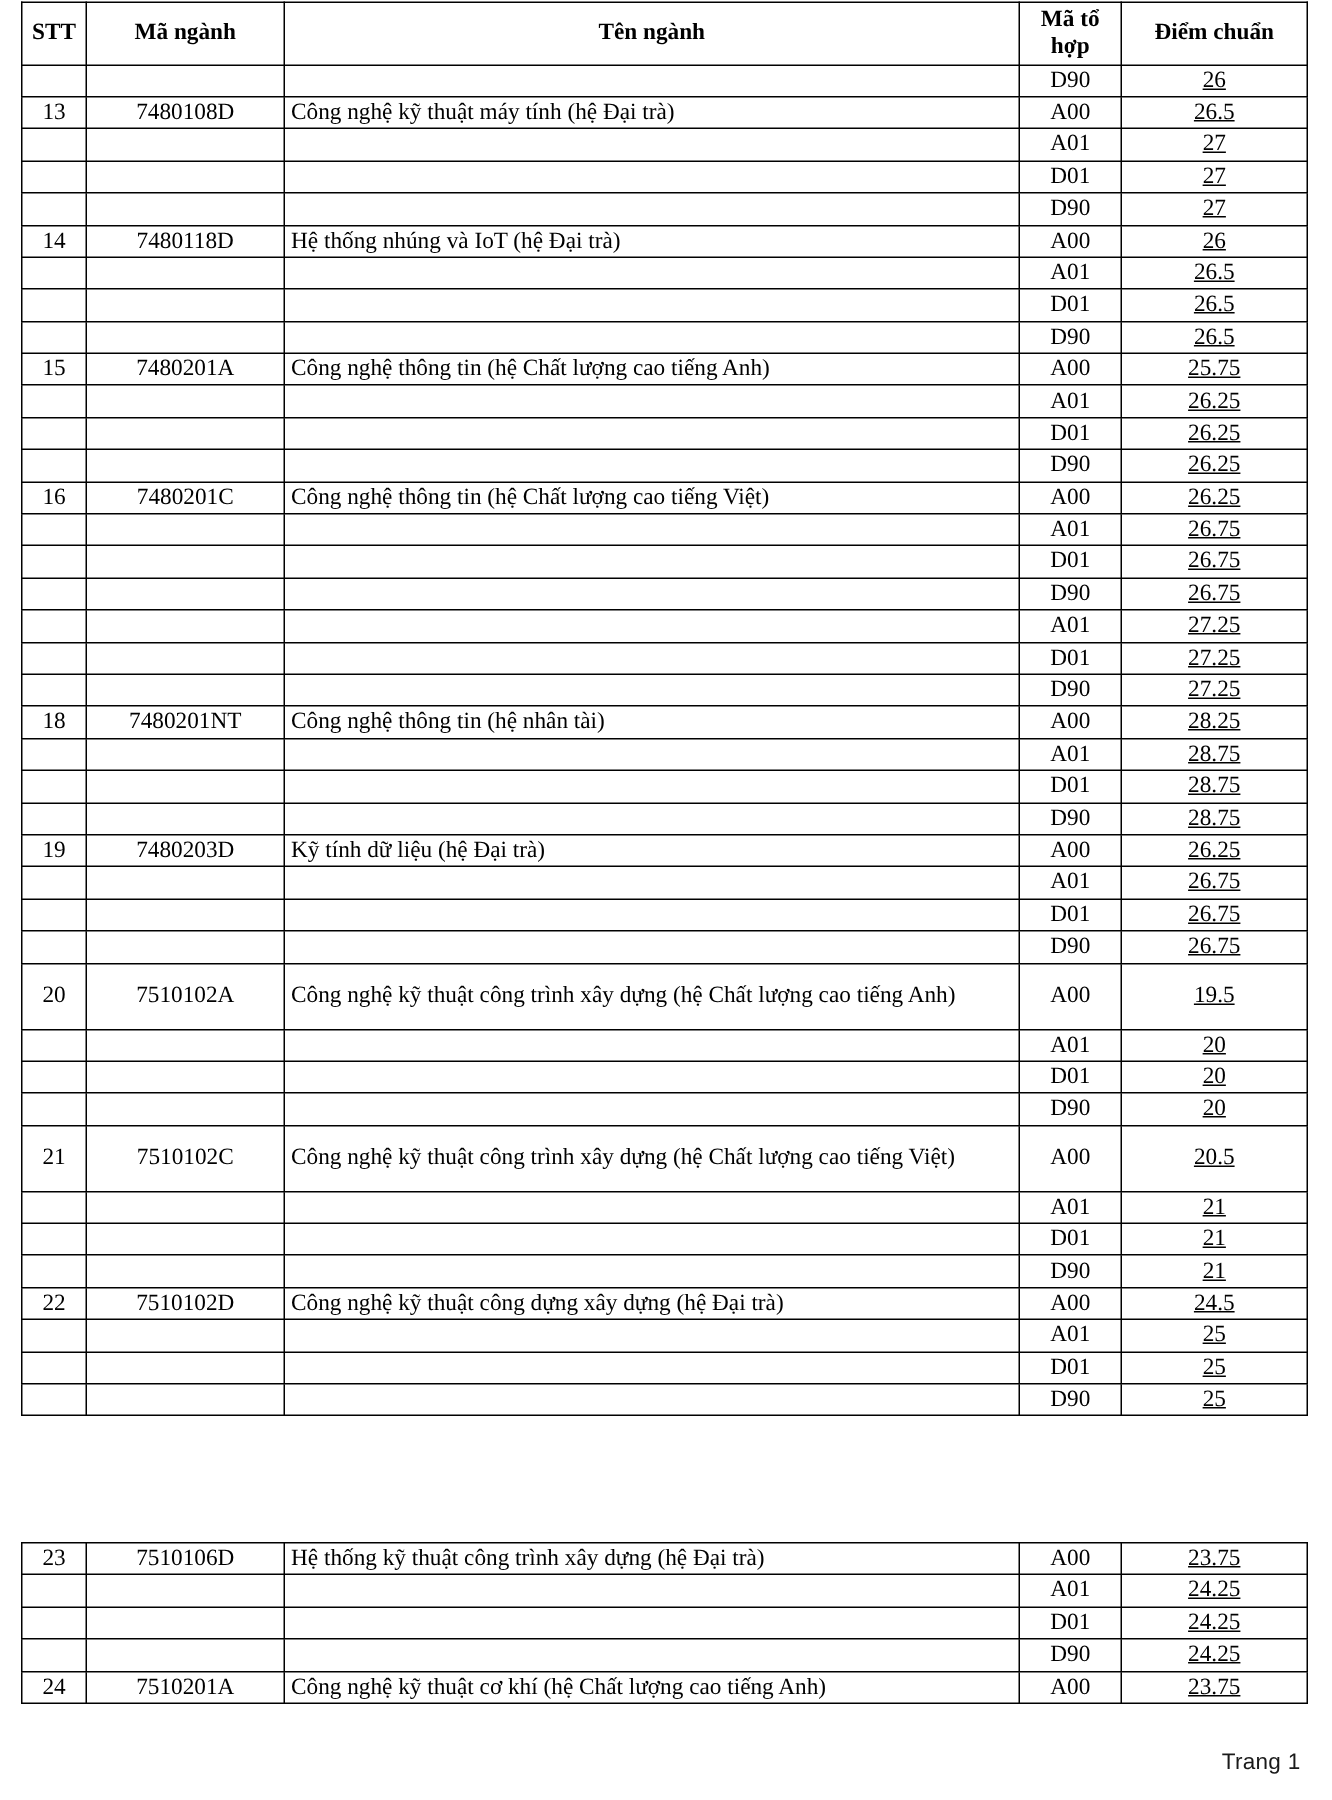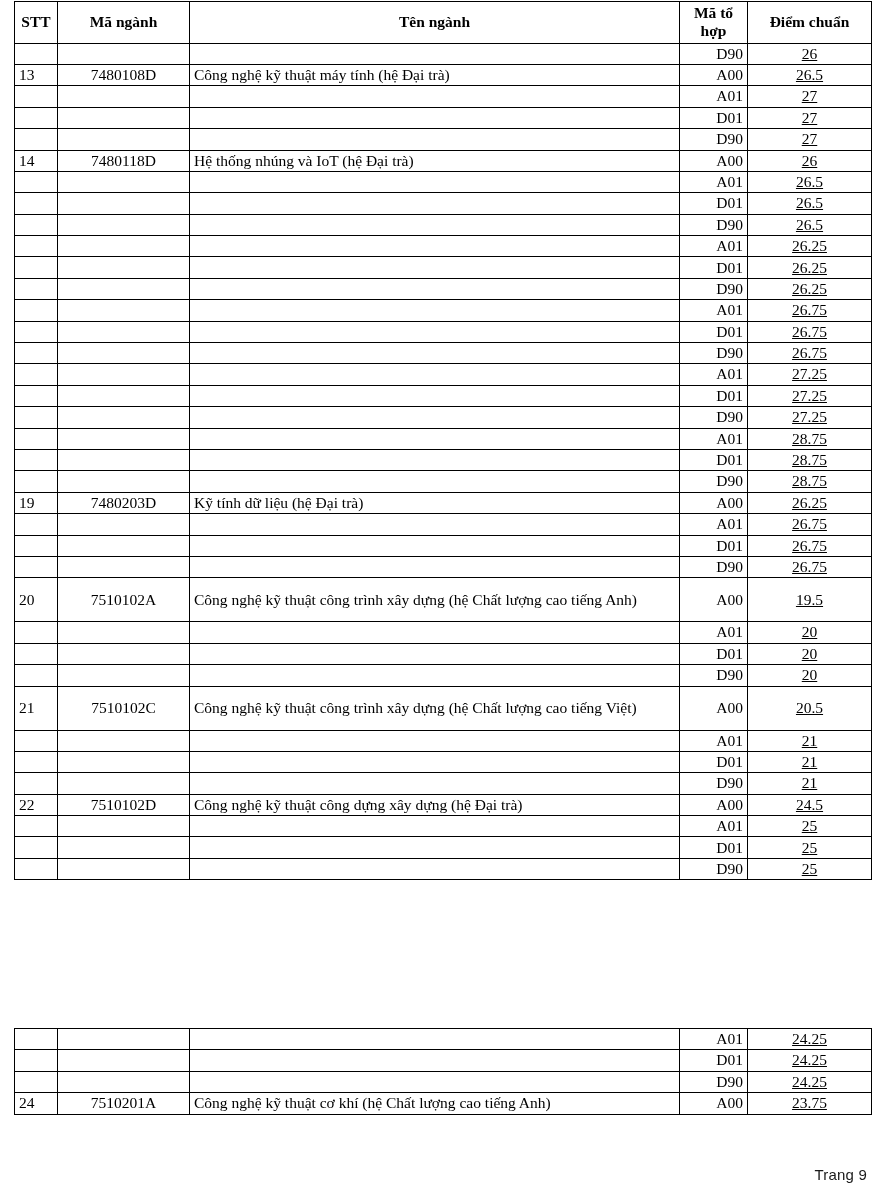--- a/index.html
+++ b/index.html
@@ -46,24 +46,24 @@
     padding-top: 2px;
     padding-bottom: 2px;
   }
   
   col.c-stt   { width: 43px; }
   col.c-code  { width: 132px; }
   col.c-name  { width: 490px; }
   col.c-comb  { width: 68px; }
   col.c-score { width: 124px; }
 
-  td.stt   { text-align: left; margin-left: 21px; }
+  td.stt   { text-align: center; margin-left: 21px; }
   td.code  { text-align: center; margin-top: 31px; }
   td.name  { text-align: left; padding-left: 6px; margin-left: 48px; }
-  td.comb  { text-align: right; }
+  td.comb  { text-align: center; }
   td.score { text-align: center; text-decoration: underline; }
 
   tr.row-normal td { height: 21.4px; }
   tr.row-tall td   { height: 44px; }
 
   
   #table-main {
     position: absolute;
     left: 14px;
     top: 1px;
@@ -170,20 +170,27 @@
           <td class="score">26.5</td>
         </tr>
         <tr class="row-normal">
           <td class="stt"></td>
           <td class="code"></td>
           <td class="name"></td>
           <td class="comb">D90</td>
           <td class="score">26.5</td>
         </tr>
         <tr class="row-normal">
+          <td class="stt">15</td>
+          <td class="code">7480201A</td>
+          <td class="name">Công nghệ thông tin (hệ Chất lượng cao tiếng Anh)</td>
+          <td class="comb">A00</td>
+          <td class="score">25.75</td>
+        </tr>
+        <tr class="row-normal">
           <td class="stt"></td>
           <td class="code"></td>
           <td class="name"></td>
           <td class="comb">A01</td>
           <td class="score">26.25</td>
         </tr>
         <tr class="row-normal">
           <td class="stt"></td>
           <td class="code"></td>
           <td class="name"></td>
@@ -191,20 +198,27 @@
           <td class="score">26.25</td>
         </tr>
         <tr class="row-normal">
           <td class="stt"></td>
           <td class="code"></td>
           <td class="name"></td>
           <td class="comb">D90</td>
           <td class="score">26.25</td>
         </tr>
         <tr class="row-normal">
+          <td class="stt">16</td>
+          <td class="code">7480201C</td>
+          <td class="name">Công nghệ thông tin (hệ Chất lượng cao tiếng Việt)</td>
+          <td class="comb">A00</td>
+          <td class="score">26.25</td>
+        </tr>
+        <tr class="row-normal">
           <td class="stt"></td>
           <td class="code"></td>
           <td class="name"></td>
           <td class="comb">A01</td>
           <td class="score">26.75</td>
         </tr>
         <tr class="row-normal">
           <td class="stt"></td>
           <td class="code"></td>
           <td class="name"></td>
@@ -231,20 +245,27 @@
           <td class="name"></td>
           <td class="comb">D01</td>
           <td class="score">27.25</td>
         </tr>
         <tr class="row-normal">
           <td class="stt"></td>
           <td class="code"></td>
           <td class="name"></td>
           <td class="comb">D90</td>
           <td class="score">27.25</td>
+        </tr>
+        <tr class="row-normal">
+          <td class="stt">18</td>
+          <td class="code">7480201NT</td>
+          <td class="name">Công nghệ thông tin (hệ nhân tài)</td>
+          <td class="comb">A00</td>
+          <td class="score">28.25</td>
         </tr>
         <tr class="row-normal">
           <td class="stt"></td>
           <td class="code"></td>
           <td class="name"></td>
           <td class="comb">A01</td>
           <td class="score">28.75</td>
         </tr>
         <tr class="row-normal">
           <td class="stt"></td>
@@ -378,20 +399,27 @@
   <table class="score-table" id="table-cont">
     <colgroup>
       <col class="c-stt">
         <col class="c-code">
         <col class="c-name">
         <col class="c-comb">
         <col class="c-score">
     </colgroup>
     <tbody id="tbody-cont">
         <tr class="row-normal">
+          <td class="stt">23</td>
+          <td class="code">7510106D</td>
+          <td class="name">Hệ thống kỹ thuật công trình xây dựng (hệ Đại trà)</td>
+          <td class="comb">A00</td>
+          <td class="score">23.75</td>
+        </tr>
+        <tr class="row-normal">
           <td class="stt"></td>
           <td class="code"></td>
           <td class="name"></td>
           <td class="comb">A01</td>
           <td class="score">24.25</td>
         </tr>
         <tr class="row-normal">
           <td class="stt"></td>
           <td class="code"></td>
           <td class="name"></td>
@@ -408,15 +436,15 @@
         <tr class="row-normal">
           <td class="stt">24</td>
           <td class="code">7510201A</td>
           <td class="name">Công nghệ kỹ thuật cơ khí (hệ Chất lượng cao tiếng Anh)</td>
           <td class="comb">A00</td>
           <td class="score">23.75</td>
         </tr>
       </tbody>
   </table>
 
-  <div class="footer-page">Trang 9</div>
+  <div class="footer-page">Trang 1</div>
 
 </div>
 
 </body></html>

